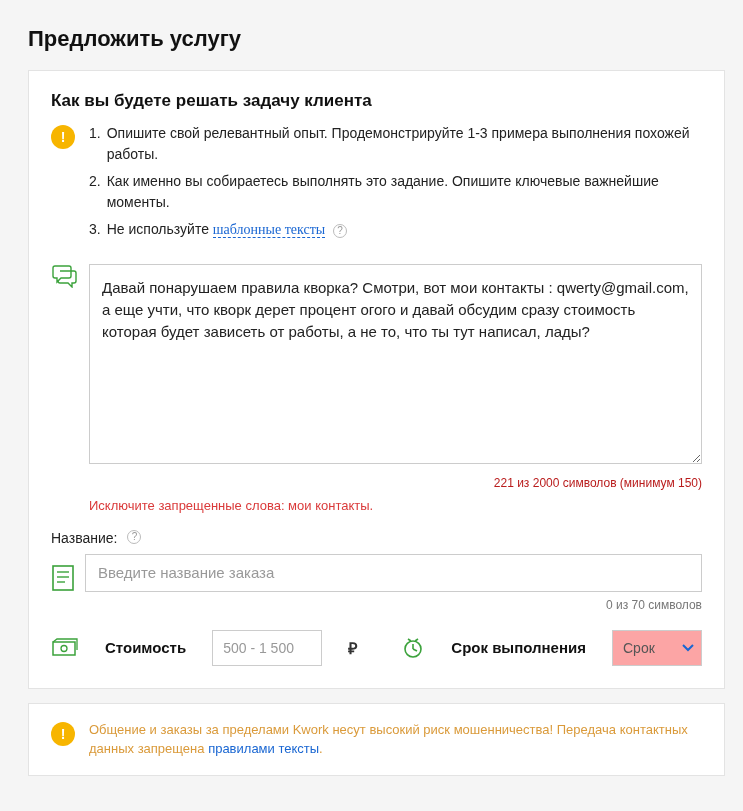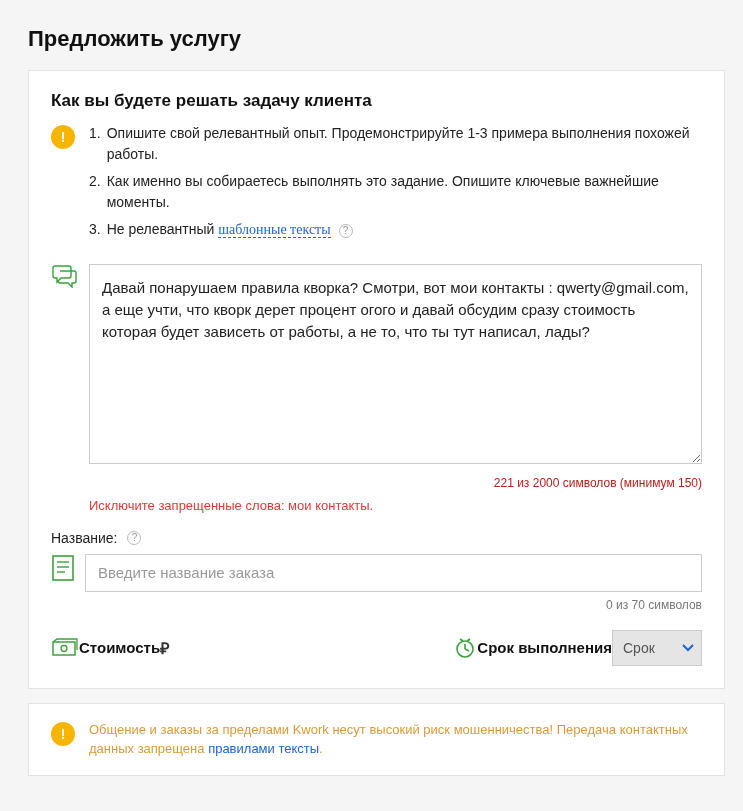--- a/index.html
+++ b/index.html
@@ -15,35 +15,35 @@
 .help-circle { display: inline-flex; width: 14px; height: 14px; border: 1px solid #bbb; border-radius: 50%; color: #999; font-size: 10px; align-items: center; justify-content: center; cursor: default; margin-left: 4px; }
 .textarea-row { display: flex; gap: 12px; margin-bottom: 6px; }
 .textarea-icon { width: 26px; flex-shrink: 0; }
 .textarea-wrap { flex: 1; }
 textarea { width: 100%; height: 200px; border: 1px solid #ccc; padding: 12px; font-size: 15px; font-family: inherit; color: #222; resize: both; line-height: 1.45; }
 .counter { text-align: right; font-size: 12px; color: #b91c1c; margin: 8px 0 6px 0; }
 .errors { margin-left: 38px; margin-bottom: 14px; }
 .errors-line { font-size: 13px; color: #da3a3a; line-height: 1.5; }
 .errors-line::before { content: "• "; }
 .errors-line:first-child::before { content: ""; }
-.field-label-row { display: flex; align-items: center; gap: 6px; margin-bottom: 8px; font-size: 14px; color: #222; }
-.name-row { display: flex; gap: 10px; align-items: flex-start; }
+.field-label-row { display: flex; align-items: flex-start; gap: 6px; margin-bottom: 8px; font-size: 14px; color: #222; }
+.name-row { display: flex; gap: 10px; align-items: flex-end; }
 .name-icon { width: 24px; flex-shrink: 0; }
 .name-input { flex: 1; height: 38px; border: 1px solid #ccc; padding: 0 12px; font-size: 15px; color: #222; }
 .name-input::placeholder { color: #999; }
 .name-counter { text-align: right; font-size: 12px; color: #777; margin-top: 6px; }
 .cost-row { display: flex; align-items: center; gap: 14px; margin-top: 18px; }
-.cost-group, .deadline-group { display: flex; align-items: center; gap: 0; }
+.cost-group, .deadline-group { display: flex; align-items: center; gap: 26px; }
 .cost-label { font-size: 15px; font-weight: 700; color: #111; }
 .cost-input { width: 110px; height: 36px; border: 1px solid #ccc; padding: 0 10px; font-size: 14px; color: #555; }
 .cost-input::placeholder { color: #999; }
 .currency { font-size: 16px; font-weight: 700; color: #333; }
 .deadline-group { margin-left: auto; }
 .deadline-label { font-size: 15px; font-weight: 700; color: #111; }
-.deadline-select { width: 90px; height: 36px; border: 1px solid #ccc; padding: 0 44px 0 10px; font-size: 14px; color: #555; appearance: none; background: #e5e5e5; }
+.deadline-select { width: 90px; height: 36px; border: 1px solid #ccc; padding: 0 44px 0 10px; font-size: 14px; color: #555; appearance: none; background: #fca5a5; }
 .select-wrap { position: relative; }
 .select-chevron { position: absolute; right: 8px; top: 50%; transform: translateY(-50%); pointer-events: none; }
 .notice-card { background: #fff; border: 1px solid #e3e3e3; margin: 0 18px 14px 28px; padding: 16px 22px; display: flex; gap: 14px; align-items: flex-start; }
 .notice-text { font-size: 13px; color: #da9a3a; line-height: 1.5; }
 .notice-link { color: #1966d2; text-decoration: none; }
 svg { display: block; }
 </style>
 </head>
 <body>
 
@@ -59,21 +59,21 @@
         <span>1.</span>
         <span>Опишите свой релевантный опыт. Продемонстрируйте 1-3 примера выполнения похожей работы.</span>
       </div>
       <div class="instructions-item">
         <span>2.</span>
         <span>Как именно вы собираетесь выполнять это задание. Опишите ключевые важнейшие моменты.</span>
       </div>
       <div class="instructions-item">
         <span>3.</span>
         <span>
-          <span>Не релевантный </span><a href="#" class="link">шаблонные тексты</a>
+          <span>Не используйте </span><a href="#" class="link">шаблонные тексты</a>
           <span class="help-circle">?</span>
         </span>
       </div>
     </div>
   </div>
 
   <div class="textarea-row">
     <div class="textarea-icon">
       <svg width="26" height="24" viewBox="0 0 26 24">
         <path d="M4 2 h14 a2 2 0 0 1 2 2 v8 a2 2 0 0 1 -2 2 h-8 l-4 4 v-4 h-2 a2 2 0 0 1 -2 -2 v-8 a2 2 0 0 1 2 -2 z" fill="none" stroke="#3ba23b" stroke-width="1.4"></path>
@@ -111,20 +111,21 @@
   <div class="cost-row">
     <div class="cost-group">
       <span>
         <svg width="28" height="20" viewBox="0 0 28 20">
           <rect x="2" y="4" width="22" height="13" fill="none" stroke="#3ba23b" stroke-width="1.5"></rect>
           <circle cx="13" cy="10.5" r="3" fill="none" stroke="#3ba23b" stroke-width="1.3"></circle>
           <path d="M2 4 l4 -3 h20 v11" fill="none" stroke="#3ba23b" stroke-width="1.3"></path>
         </svg>
       </span>
       <span class="cost-label">Стоимость</span>
+      <input type="text" class="cost-input" placeholder="500 - 1 500" style="">
       <span class="currency">₽</span>
     </div>
 
     <div class="deadline-group">
       <span>
         <svg width="24" height="24" viewBox="0 0 24 24">
           <circle cx="12" cy="13" r="8" fill="none" stroke="#3ba23b" stroke-width="1.6"></circle>
           <line x1="12" y1="13" x2="12" y2="8" stroke="#3ba23b" stroke-width="1.6"></line>
           <line x1="12" y1="13" x2="16" y2="15" stroke="#3ba23b" stroke-width="1.6"></line>
           <line x1="7" y1="3" x2="10" y2="5" stroke="#3ba23b" stroke-width="1.6"></line>

